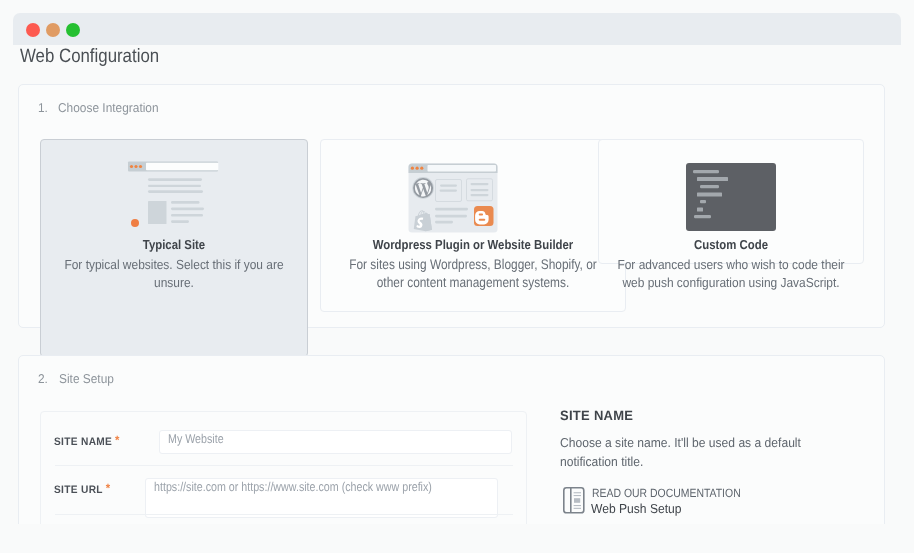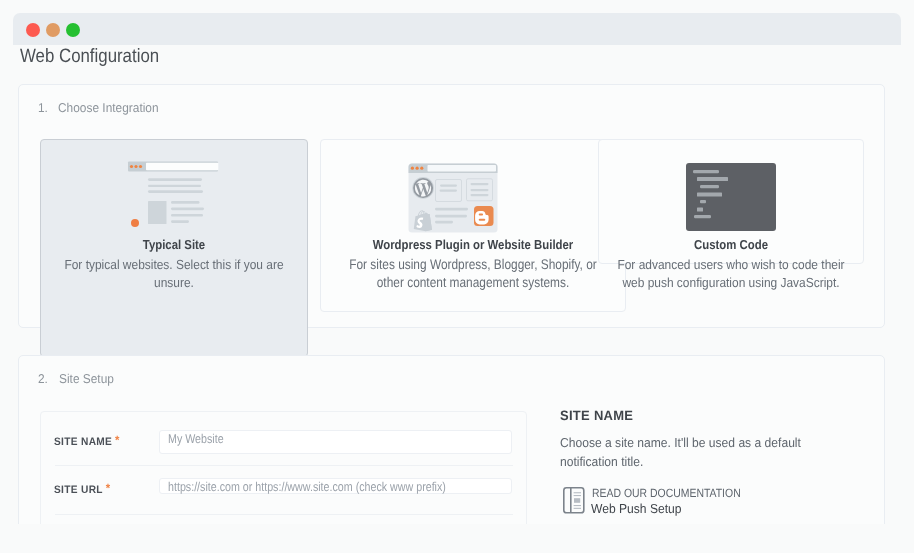--- a/index.html
+++ b/index.html
@@ -190,21 +190,21 @@
 
     <div class="panel">
 
       <div class="field-label" style="left:13px; top:21px;"><span>SITE NAME</span><span class="req">*</span></div>
       <div class="input" style="left:118px; top:18px; width:353px; height:24px;">
           <span>My Website</span>
         </div>
       <div class="hr" style="left:14px; top:53px; width:458px;"></div>
 
       <div class="field-label" style="left:13px; top:69px;"><span>SITE URL</span><span class="req">*</span></div>
-      <div class="input" style="left:118px; top:66px; width:353px; height:16px;">
+      <div class="input" style="left:104px; top:66px; width:353px; height:40px;">
           <span>https://site.com or https://www.site.com (check www prefix)</span>
         </div>
       <div class="hr" style="left:14px; top:102px; width:458px;"></div>
     </div>
 
     <div class="help-title">SITE NAME</div>
     <div class="help-desc">Choose a site name. It'll be used as a default notification title.</div>
     <div class="doc-icon">
       <svg width="22" height="27" viewBox="0 0 22 27">
         <rect x="0.8" y="0.8" width="20" height="25" rx="2.6" fill="none" stroke="#7c838b" stroke-width="1.6"></rect>

